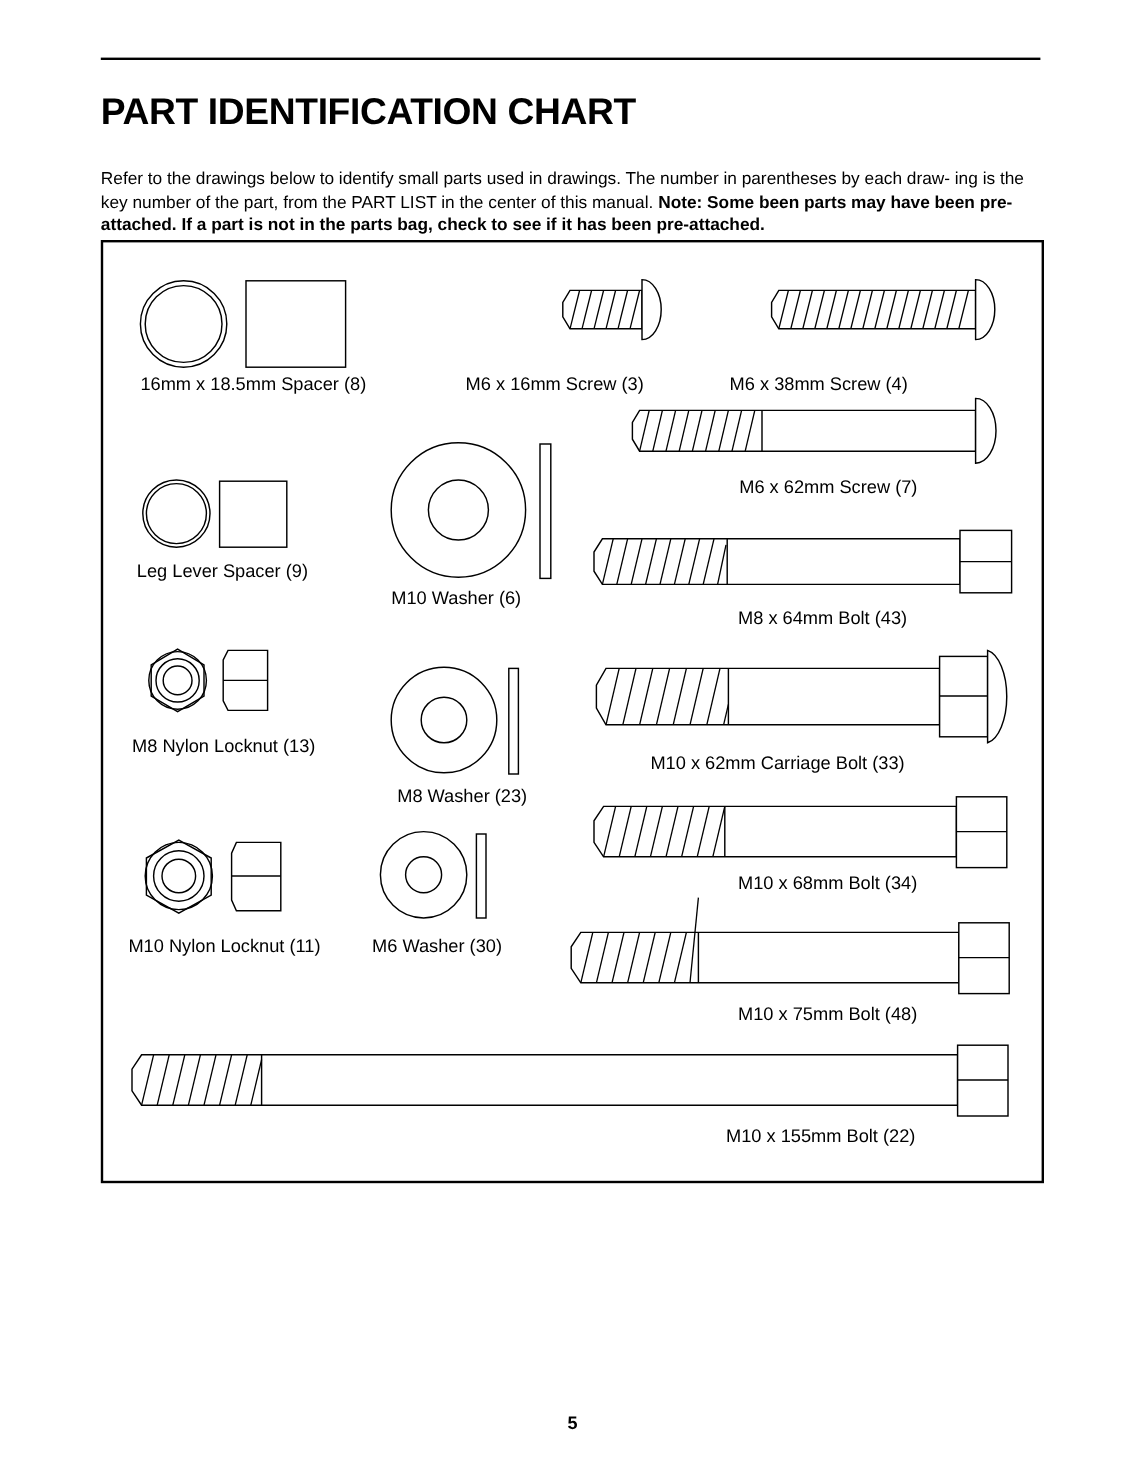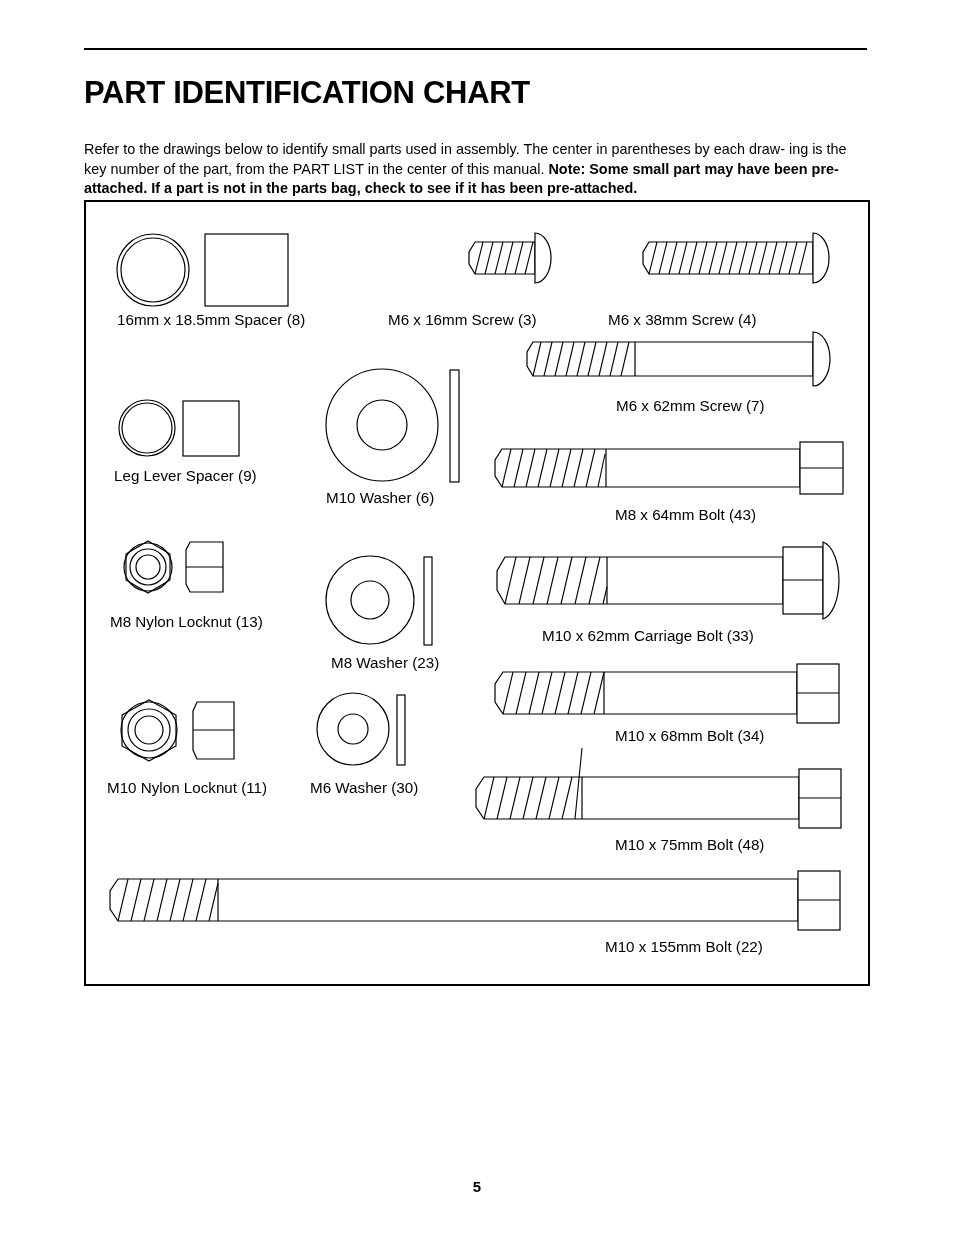--- a/index.html
+++ b/index.html
@@ -102,21 +102,21 @@
 </style>
 </head>
 <body>
 
 <div class="page">
 
   <div class="title-rule"></div>
 
   <h1 class="page-title">PART IDENTIFICATION CHART</h1>
 
-  <p class="intro"><span>Refer to the drawings below to identify small parts used in assembly. The center in parentheses by each draw-</span> <span>ing is the key number of the part, from the PART LIST in the center of this manual. </span><b>Note: Some small part</b> <b>may have been pre-attached. If a part is not in the parts bag, check to see if it has been pre-attached.</b></p>
+  <p class="intro"><span>Refer to the drawings below to identify small parts used in drawings. The number in parentheses by each draw-</span> <span>ing is the key number of the part, from the PART LIST in the center of this manual. </span><b>Note: Some been parts</b> <b>may have been pre-attached. If a part is not in the parts bag, check to see if it has been pre-attached.</b></p>
 
   <div class="chart-frame">
     <svg class="chart-svg" viewBox="0 0 786 786">
 
       <defs>
         
       </defs>
 
       <g>
         <circle class="part-line" cx="67" cy="68" r="36"></circle>

